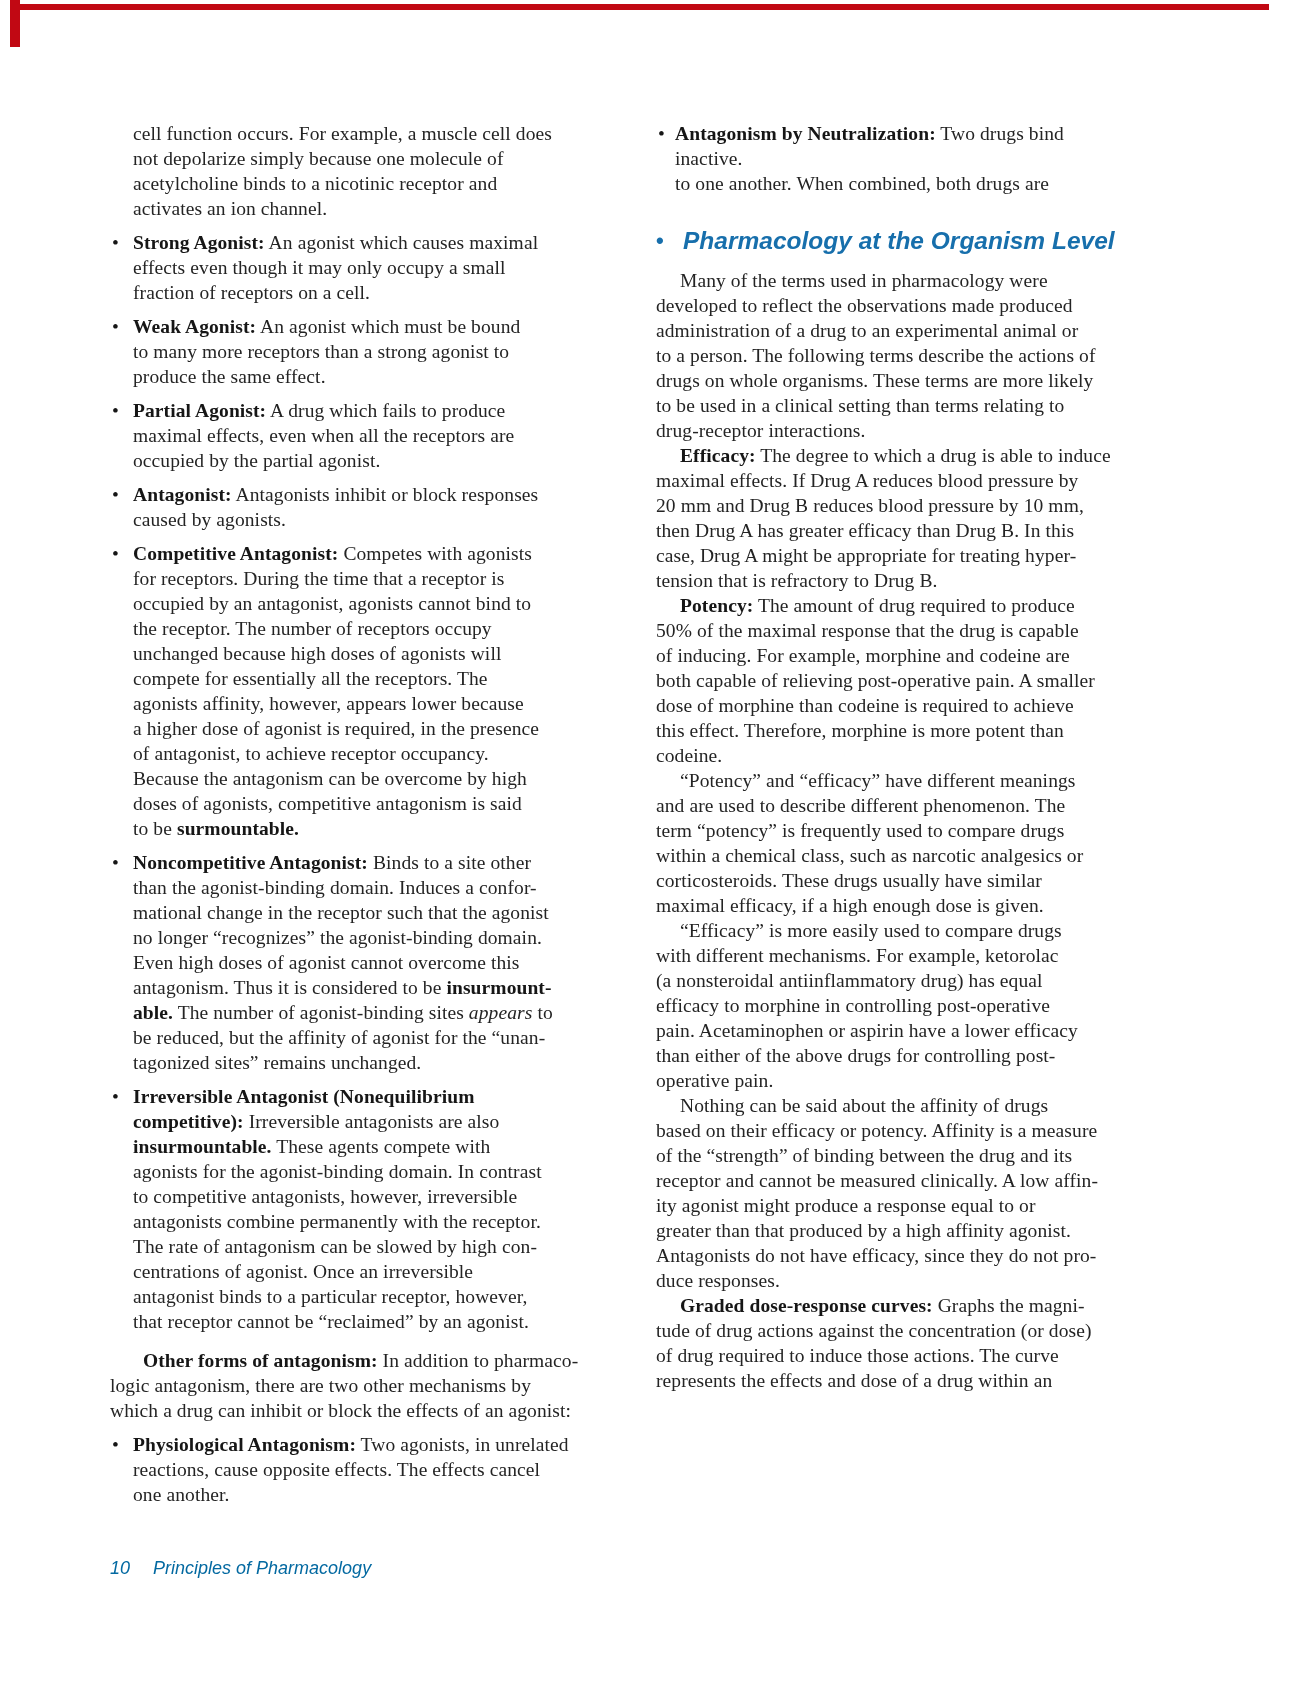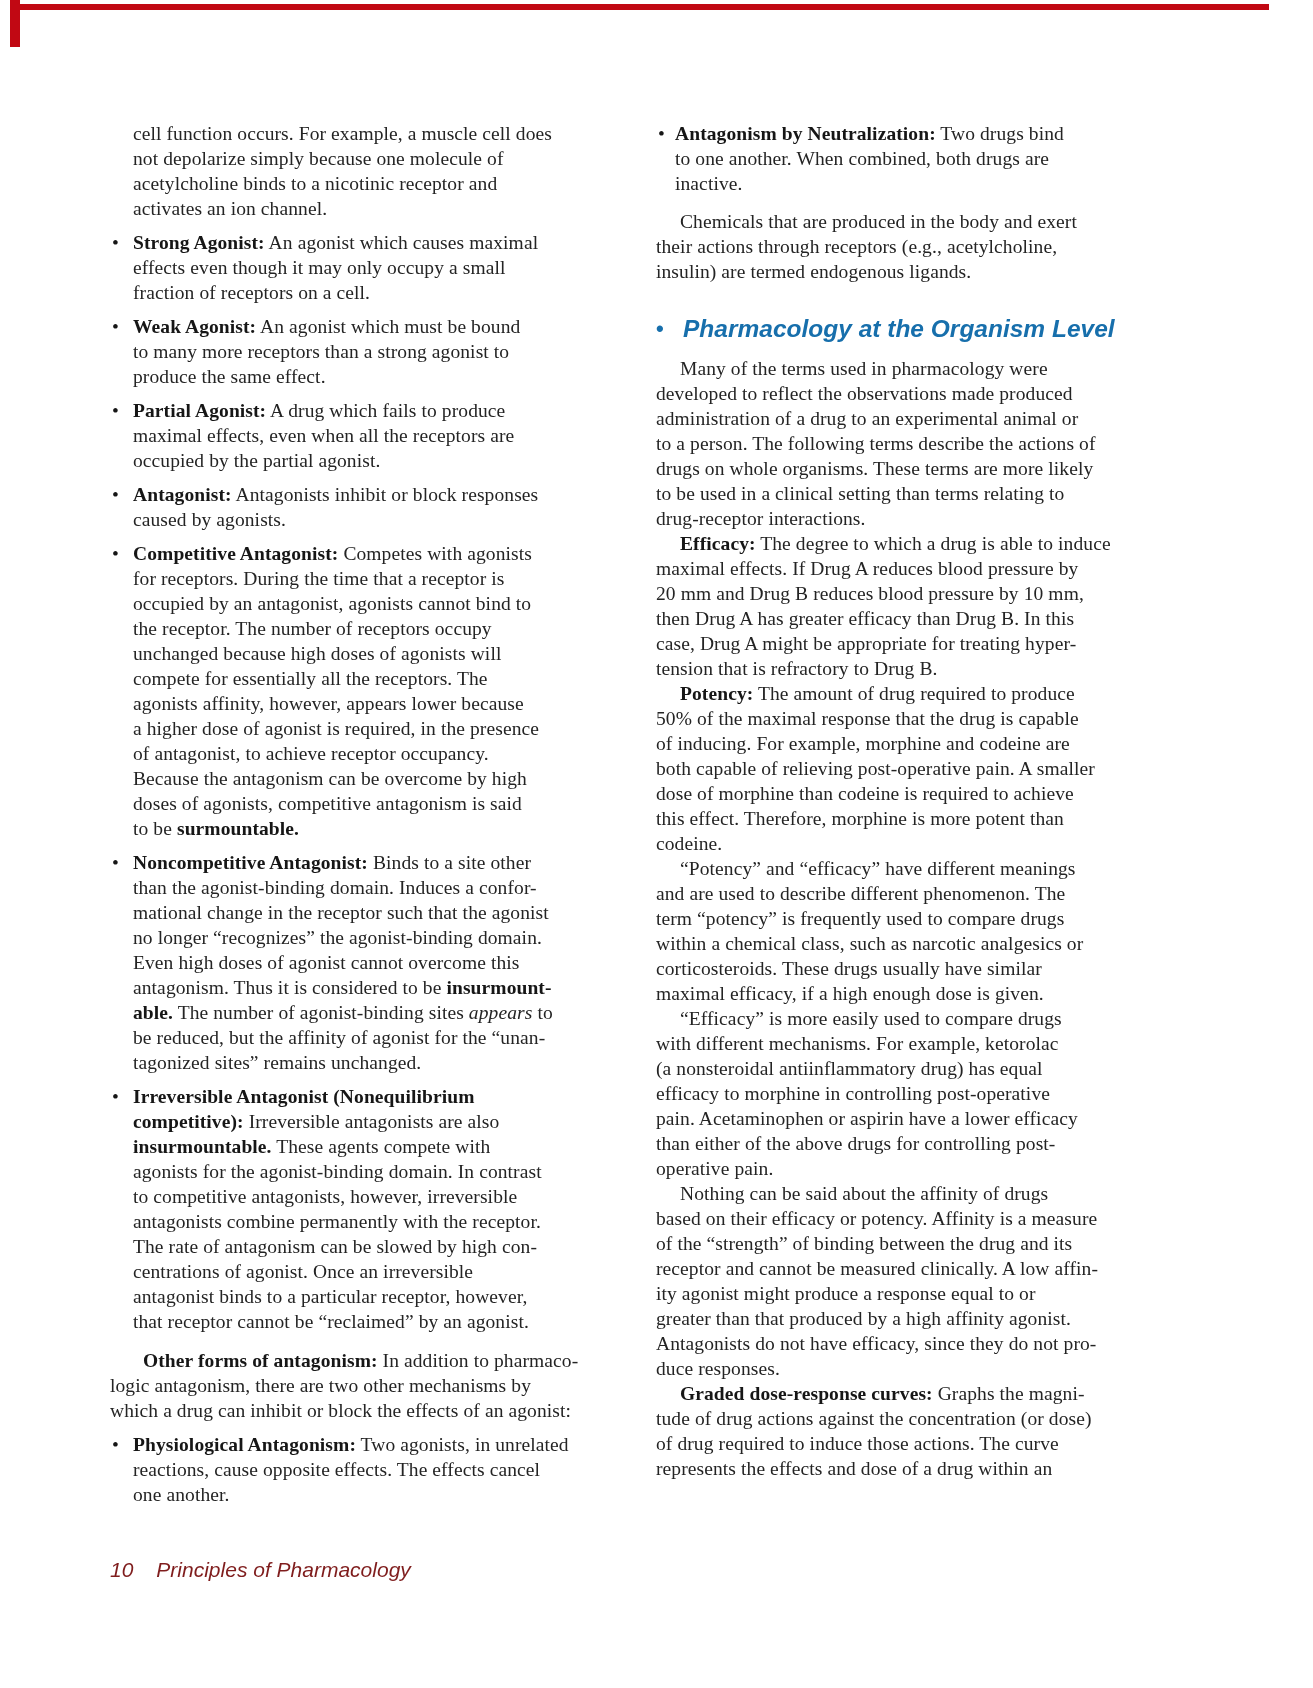--- a/index.html
+++ b/index.html
@@ -33,21 +33,21 @@
   .spaced{margin-top:13px;}
   .spaced .line:first-child{text-indent:24px;}
   .flow .line:first-child{text-indent:24px;}
 
   .heading{position:relative;margin-top:28px;margin-bottom:10px;padding-left:27px;
            font-family:"Liberation Sans",sans-serif;font-weight:bold;font-style:italic;
            font-size:24.5px;color:#176fac;height:34px;line-height:34px;white-space:nowrap;}
   .heading .marker{position:absolute;left:0;top:0;line-height:34px;font-size:22px;font-style:normal;}
 
   .footer{position:absolute;left:110px;top:1558px;font-family:"Liberation Sans",sans-serif;
-          font-style:italic;font-size:21px;color:#7f1d1d;white-space:nowrap;}
+          font-style:italic;font-size:18px;color:#0369a1;white-space:nowrap;}
   .footer .num{display:inline-block;margin-right:23px;}
 </style>
 </head>
 <body>
 
 <div class="page">
   <div class="top-rule"></div>
   <div class="left-tab"></div>
   <div class="chapter-tab"></div>
 
@@ -130,27 +130,22 @@
         <span class="marker">•</span>
         <div class="line"><b>Physiological Antagonism:</b> Two agonists, in unrelated</div>
         <div class="line">reactions, cause opposite effects. The effects cancel</div>
         <div class="line">one another.</div>
       </div>
     </div>
   <div class="col" id="right-col">
       <div class="block bullet">
         <span class="marker">•</span>
         <div class="line"><b>Antagonism by Neutralization:</b> Two drugs bind</div>
+        <div class="line">inactive.</div>
         <div class="line">to one another. When combined, both drugs are</div>
-        <div class="line">inactive.</div>
-      </div>
-      <div class="block spaced">
-        <div class="line">Chemicals that are produced in the body and exert</div>
-        <div class="line">their actions through receptors (e.g., acetylcholine,</div>
-        <div class="line">insulin) are termed endogenous ligands.</div>
       </div>
       <div class="block heading"><span class="marker">•</span><span>Pharmacology at the Organism Level</span></div>
       <div class="block flow">
         <div class="line">Many of the terms used in pharmacology were</div>
         <div class="line">developed to reflect the observations made produced</div>
         <div class="line">administration of a drug to an experimental animal or</div>
         <div class="line">to a person. The following terms describe the actions of</div>
         <div class="line">drugs on whole organisms. These terms are more likely</div>
         <div class="line">to be used in a clinical setting than terms relating to</div>
         <div class="line">drug-receptor interactions.</div>

